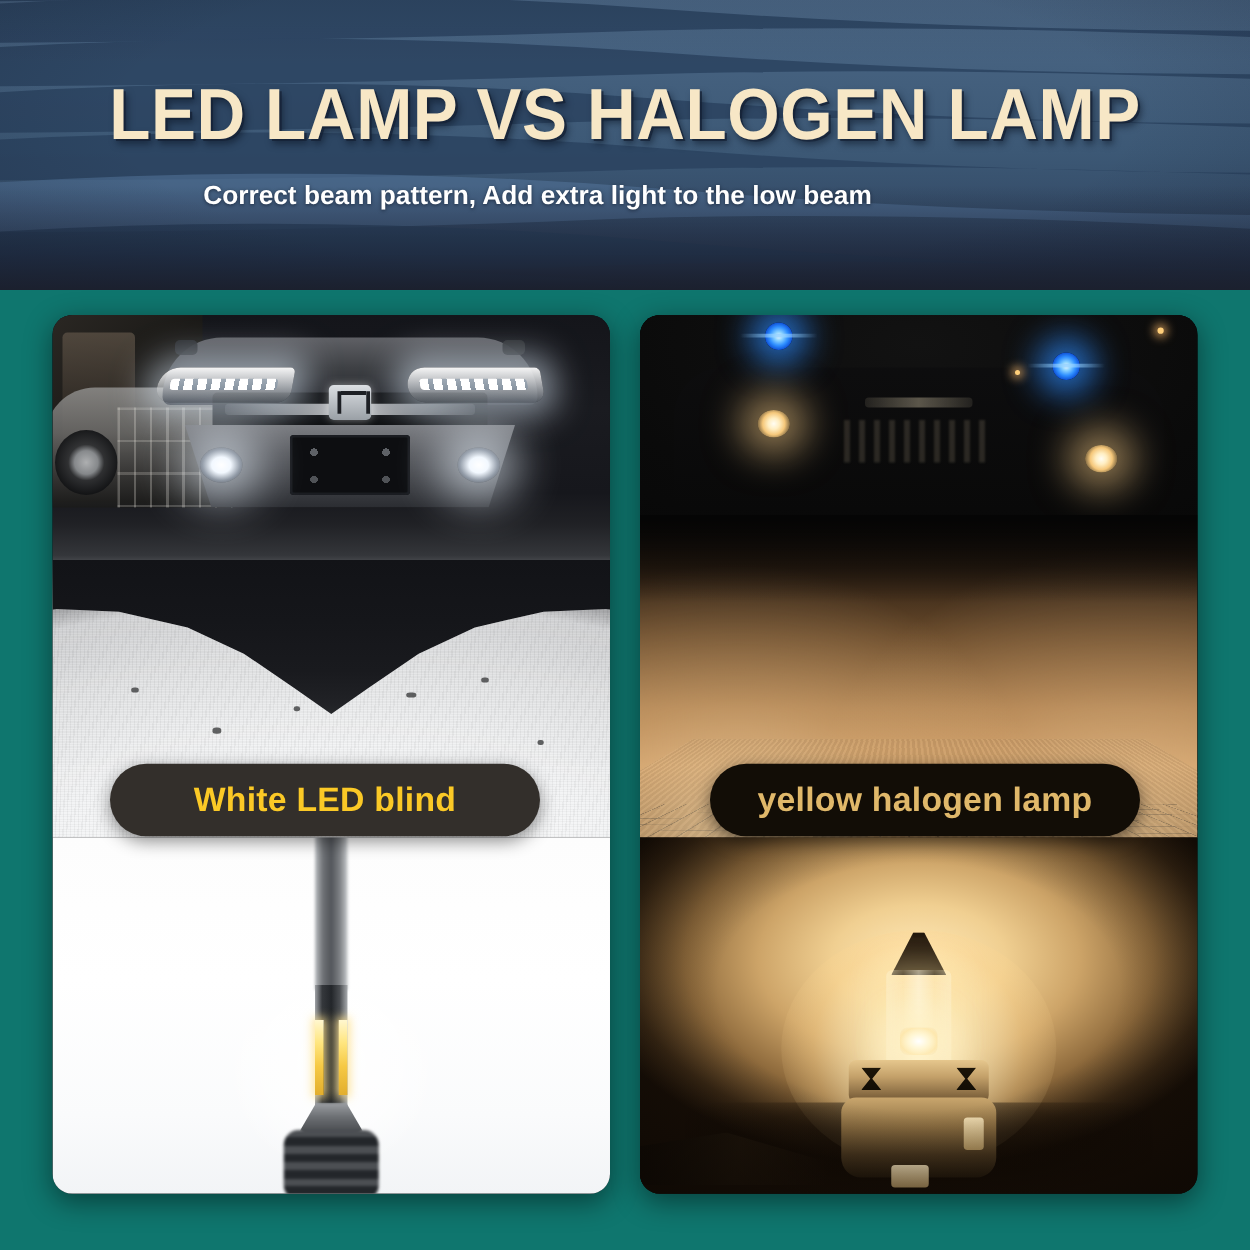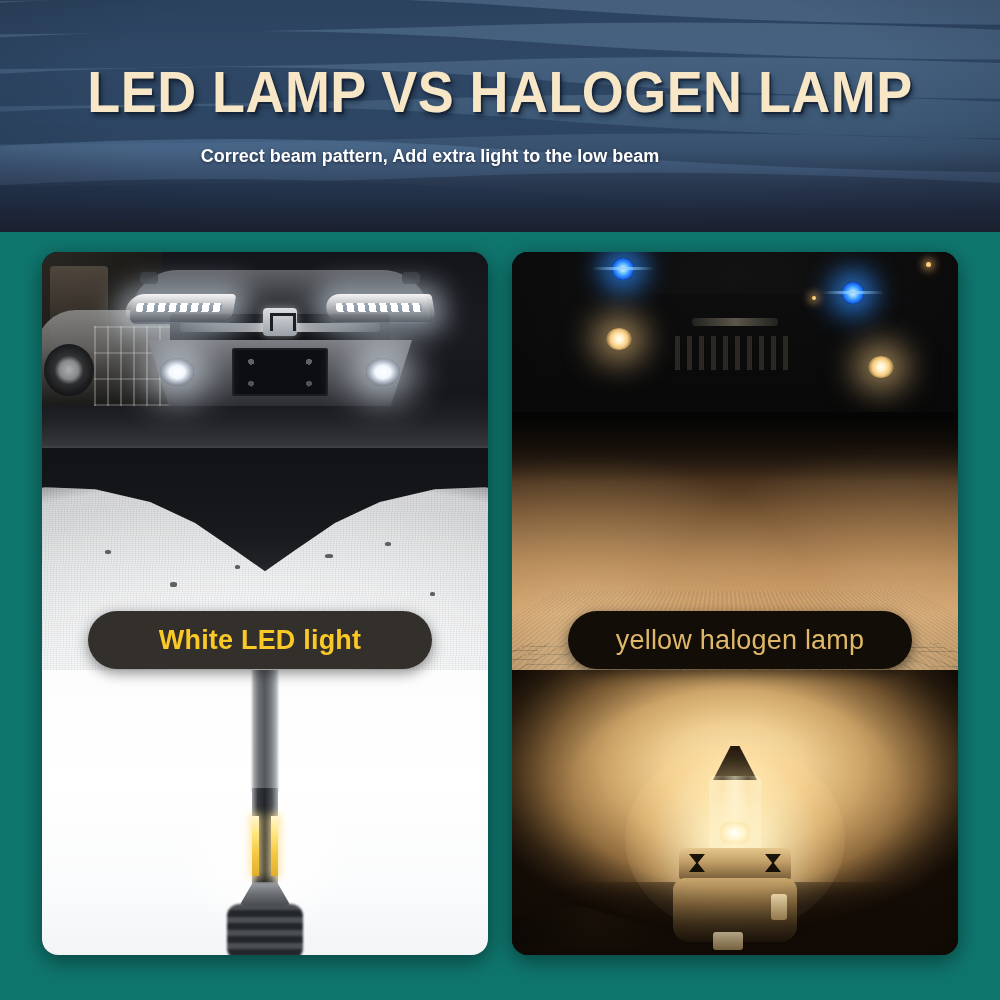--- a/index.html
+++ b/index.html
@@ -45,21 +45,21 @@
     transform:scaleX(0.93);
     text-shadow:
       2px 2px 0 rgba(22,34,54,0.75),
       3px 4px 6px rgba(10,18,32,0.55);
     white-space:nowrap;
   }
   .subtitle{
     position:absolute; left:0; top:144px; width:860px;
     text-align:center;
     color:#ffffff;
-    font-size:18px;
+    font-size:21px;
     font-weight:600;
     line-height:25px;
     text-shadow:0 1px 3px rgba(8,14,26,0.6);
   }
   .subtitle .l2{ display:block; }
 
   
   .panels{ position:absolute; left:0; top:0; width:1000px; height:1000px; }
   .panel{
     position:absolute; top:252px; height:703px;
@@ -416,21 +416,21 @@
   }
   .badge-left span{
     color:#fbc926; font-size:27px; font-weight:bold; letter-spacing:.2px;
   }
   .badge-right{
     left:568px; top:611px; width:344px;
     background:#120d06;
     box-shadow:0 4px 14px rgba(0,0,0,.55);
   }
   .badge-right span{
-    color:#e0b86a; font-size:27px; font-weight:normal; letter-spacing:.2px;
+    color:#e0b86a; font-size:27px; font-weight:bold; letter-spacing:.2px;
   }
 </style>
 </head>
 <body>
 
 <div id="page">
 
   <div class="header">
 
     <div class="waves">
@@ -560,19 +560,19 @@
         <div class="hal-base">
           <div class="hal-base-tab"></div>
           <div class="hal-base-tab2"></div>
         </div>
         <div class="hal-wire"></div>
         <div class="hal-vign"></div>
       </div>
     </div>
 
     <div class="badge badge-left">
-      <span>White LED light</span>
+      <span>White LED blind</span>
     </div>
     <div class="badge badge-right">
       <span>yellow halogen lamp</span>
     </div>
   </div>
 </div>
 
 </body></html>

